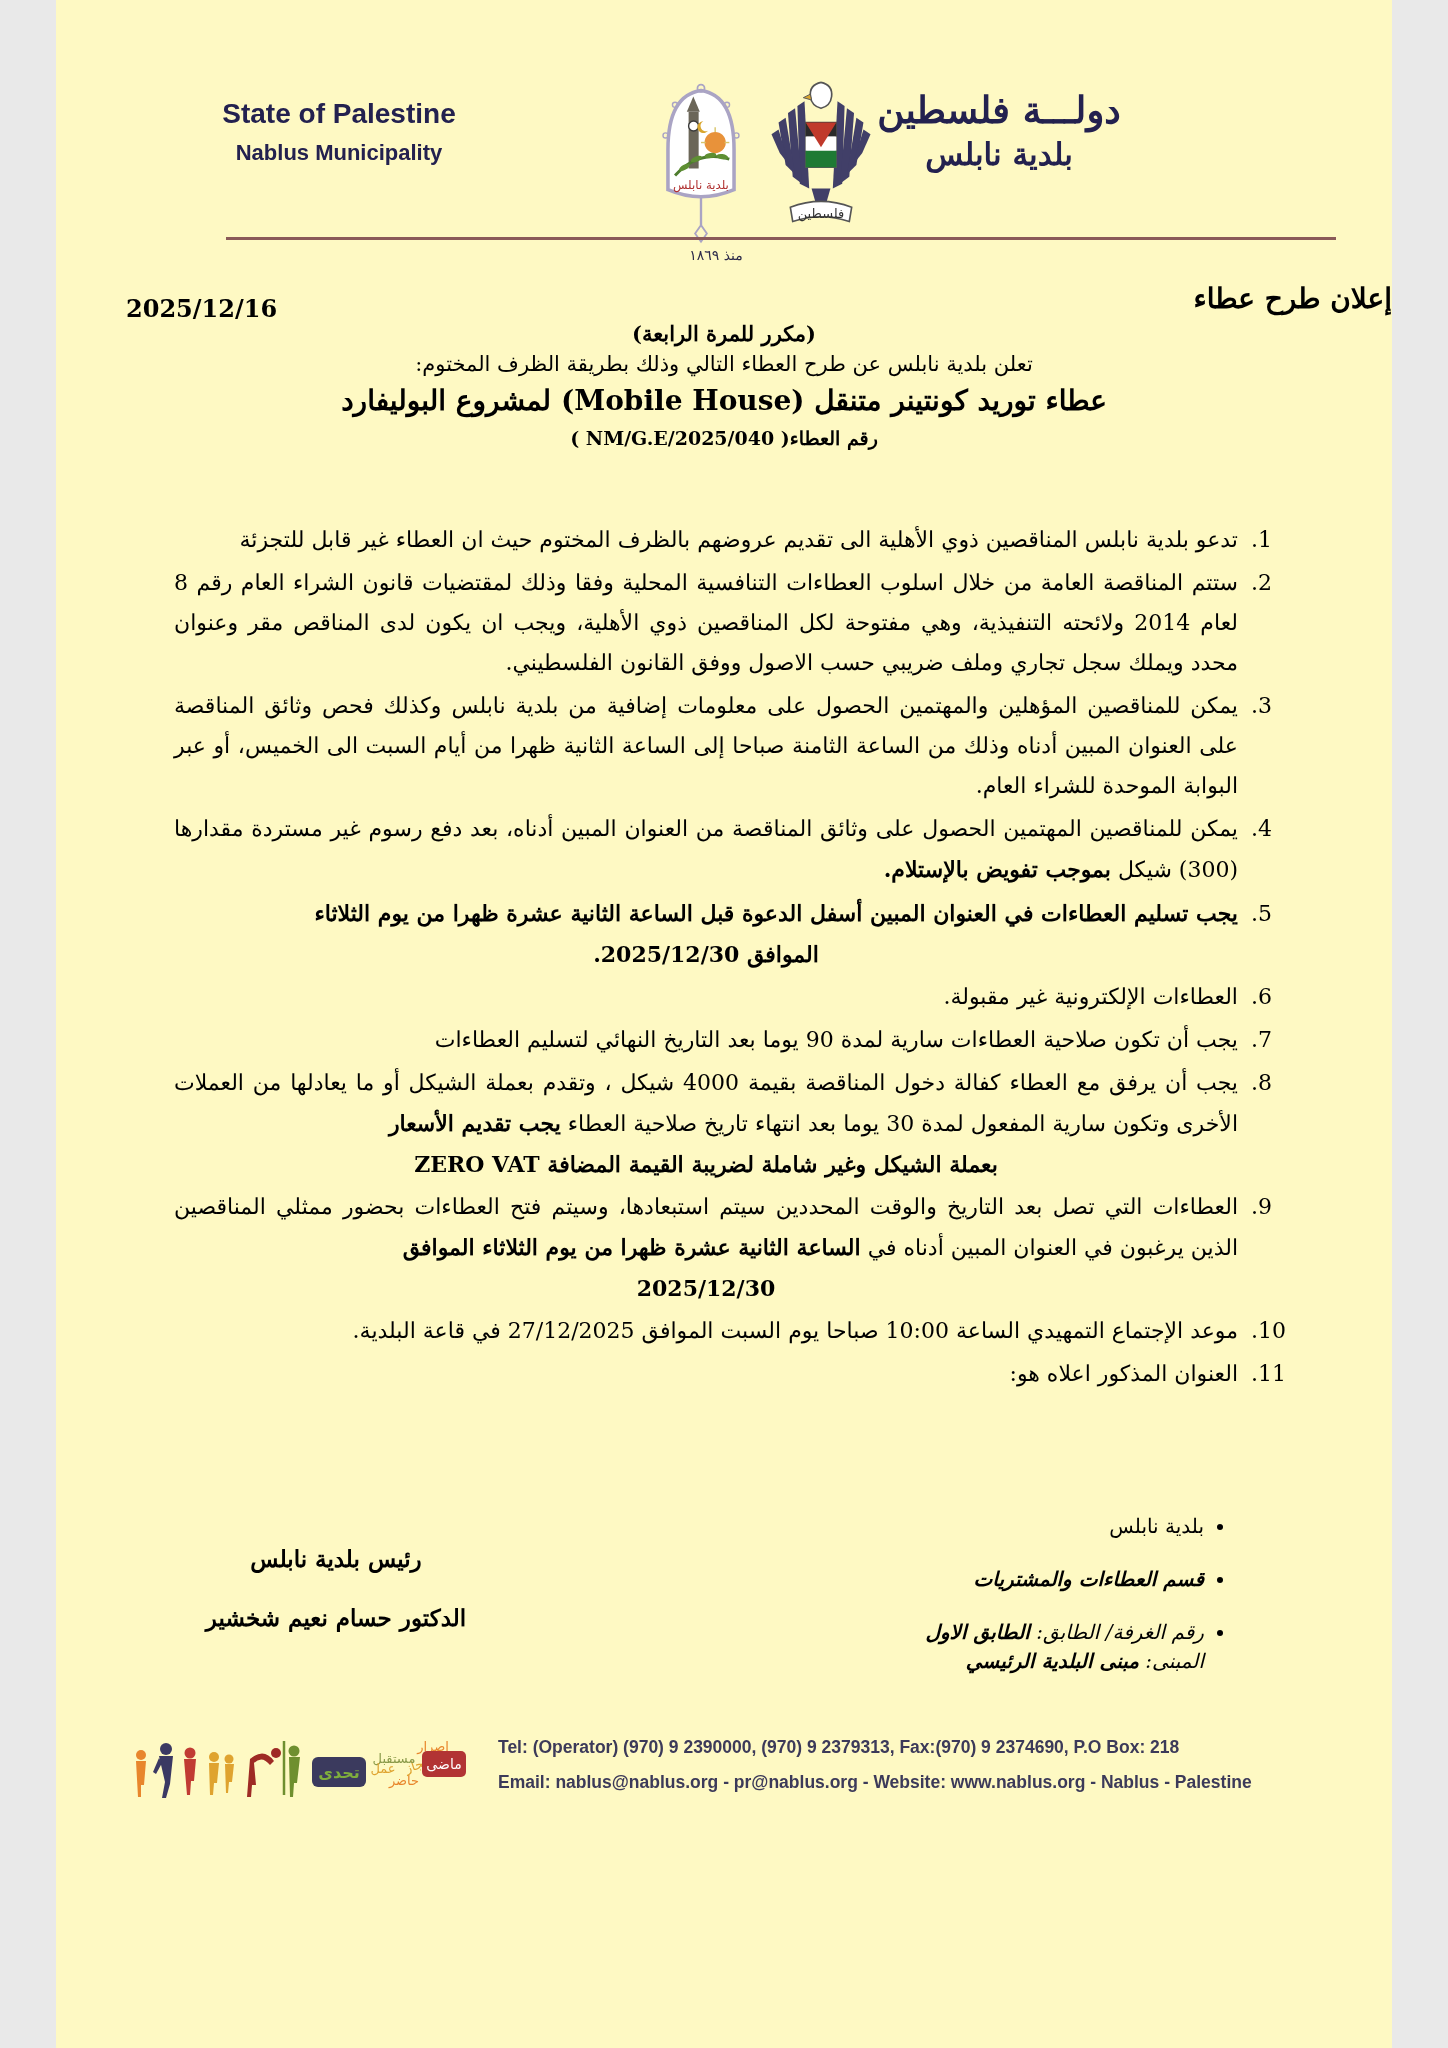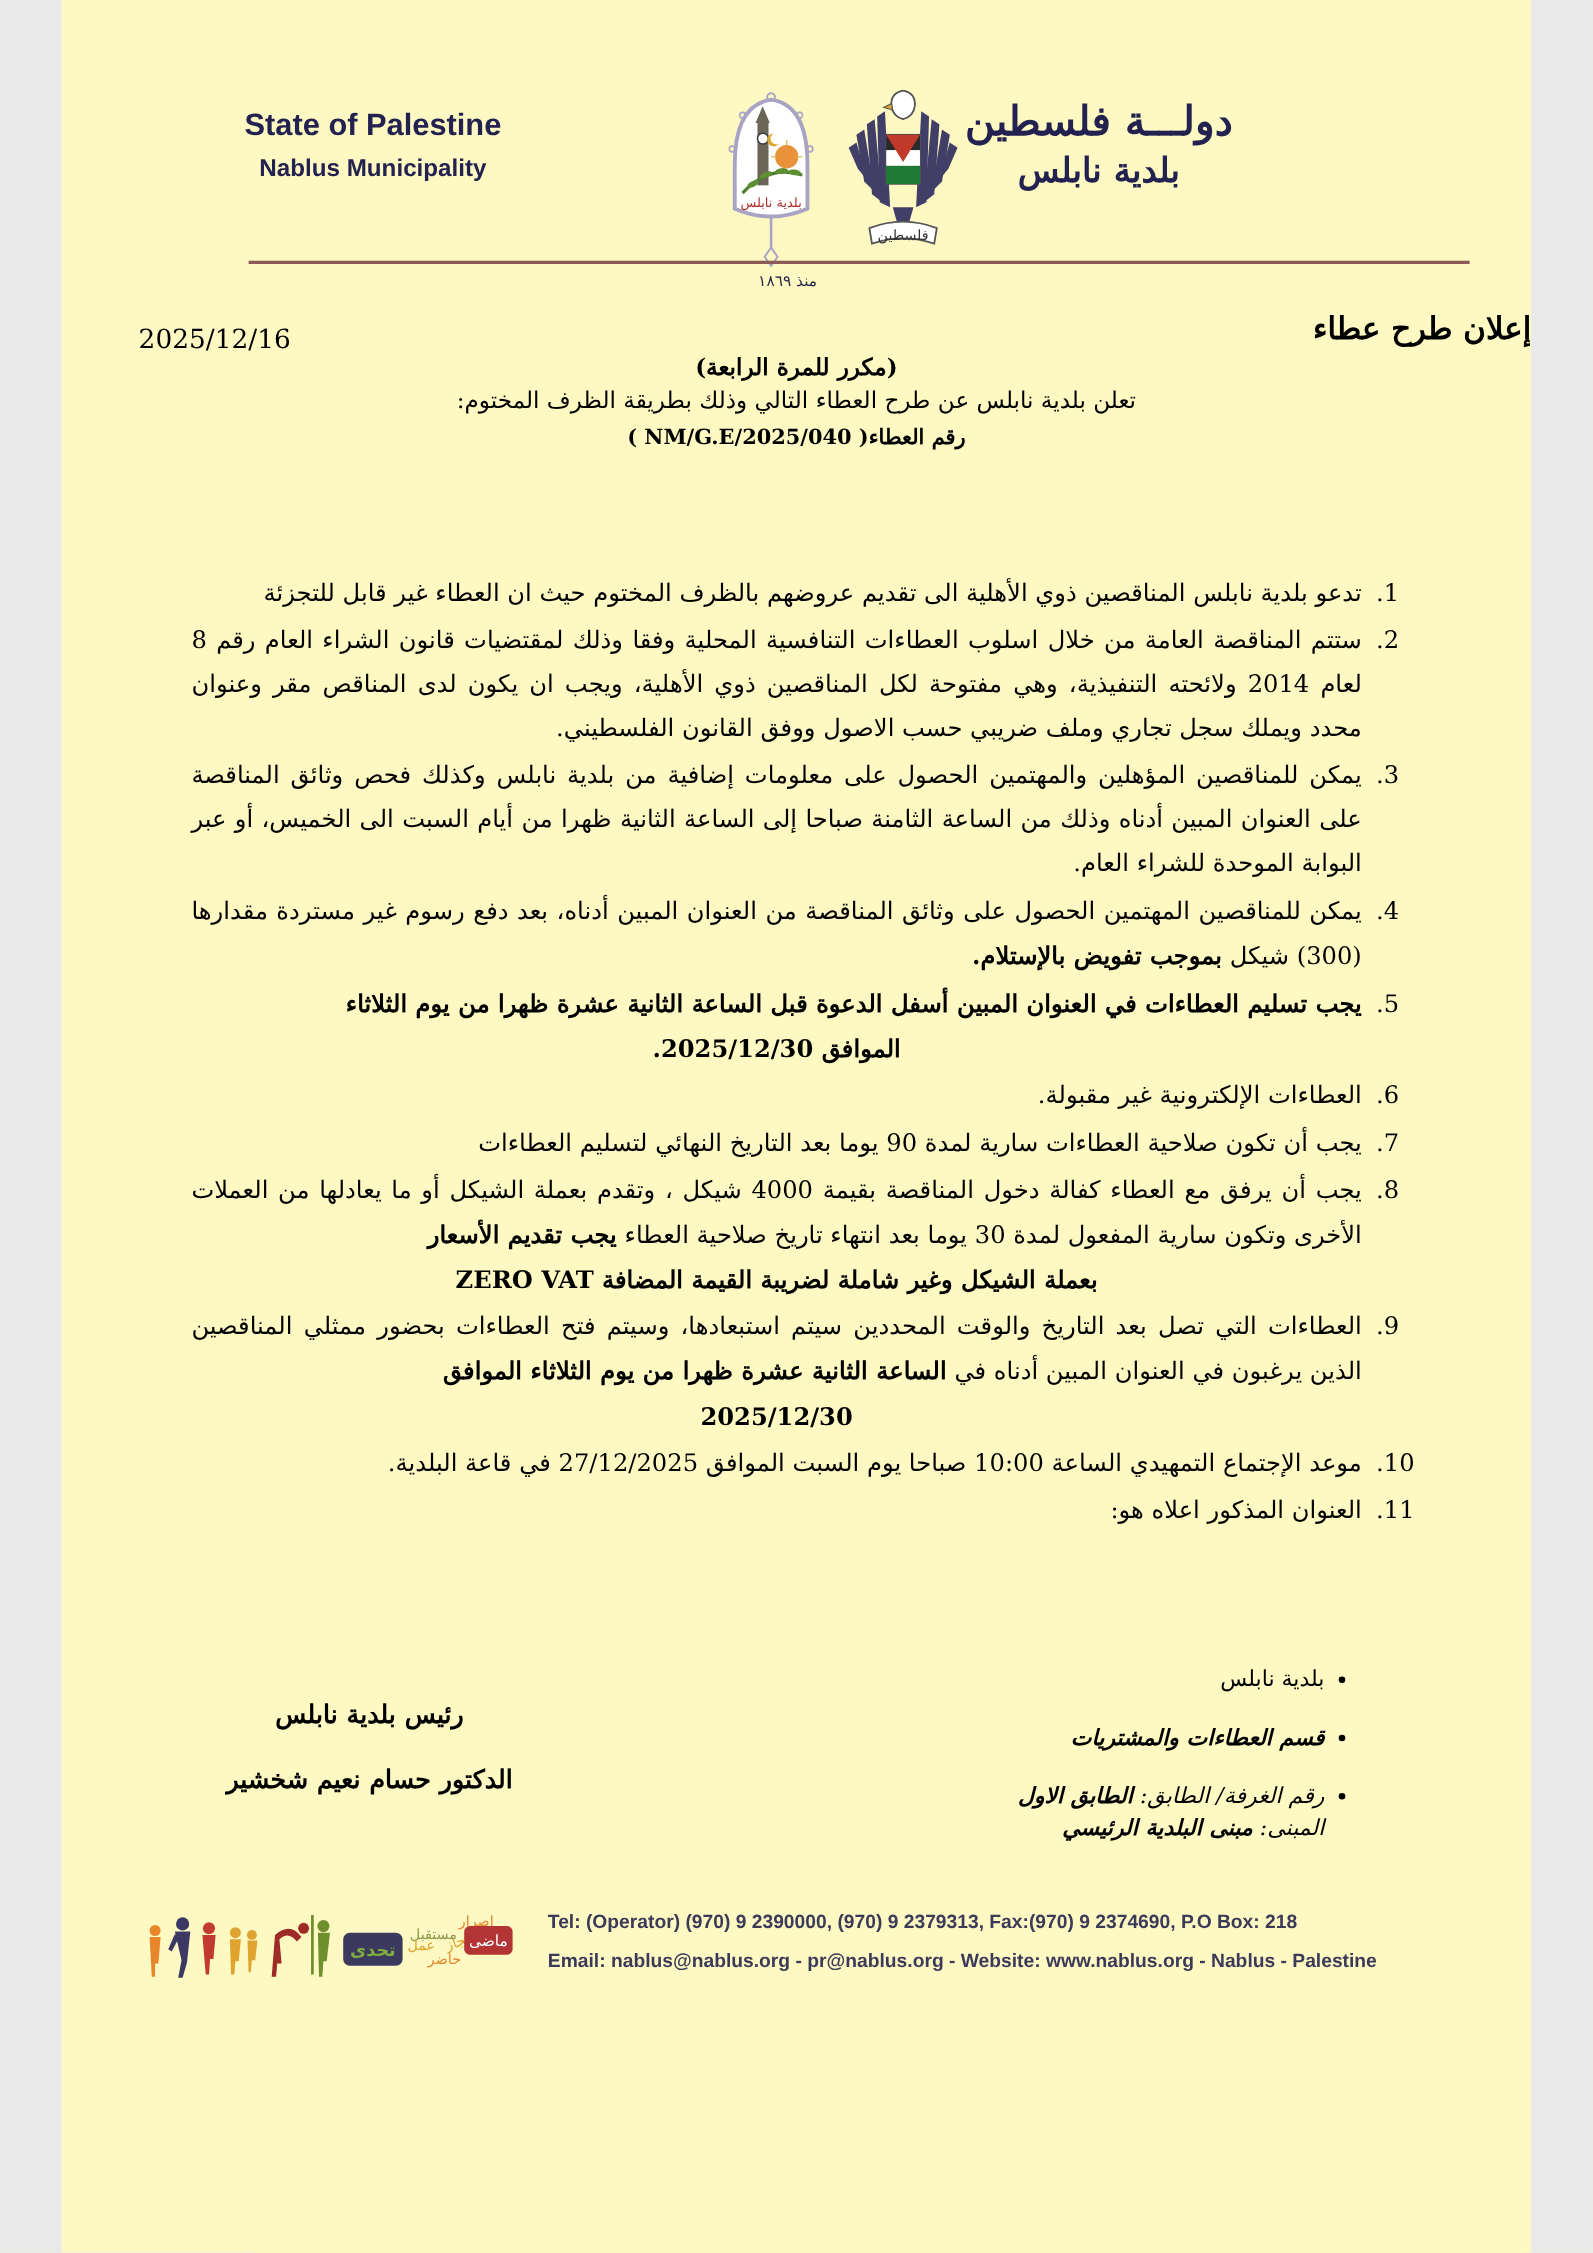--- a/index.html
+++ b/index.html
@@ -20,21 +20,21 @@
           color:#23214f;direction:rtl;}
   .hdr-ar .l1{font-size:37px;font-weight:bold;}
   .hdr-ar .l2{font-size:31px;font-weight:bold;margin-top:4px;}
   .emblem{position:absolute;}
   .seal{left:586px;top:76px;}
   .eagle{left:706px;top:80px;}
   .rule{position:absolute;top:237px;left:170px;width:1110px;height:3px;background:#8a5a58;}
   .since{position:absolute;top:247px;left:600px;width:120px;text-align:center;
          font-size:14px;color:#2c2a4a;direction:rtl;}
   
-  .date{position:absolute;top:294px;left:70px;font-size:24px;font-weight:normal;}
+  .date{position:absolute;top:294px;left:70px;font-size:24px;font-weight:bold;}
   .titleblock{position:absolute;top:282px;left:0;width:100%;text-align:center;direction:rtl;}
   .titleblock .t1{font-size:28px;font-weight:bold;text-align:right;}
   .titleblock .t2{font-size:21px;font-weight:bold;margin-top:6px;}
   .titleblock .t3{font-size:21px;margin-top:6px;}
   .titleblock .t4{font-size:28px;font-weight:bold;margin-top:8px;}
   .titleblock .t5{font-size:19px;font-weight:bold;margin-top:10px;}
   
   .tlist{position:absolute;top:520px;right:100px;left:118px;margin:0;
          direction:rtl;font-size:22px;line-height:40px;padding:0 48px 0 0;}
   .tlist li{text-align:justify;margin-bottom:3px;padding-right:6px;}
@@ -128,20 +128,21 @@
 
   <div class="rule"></div>
   <div class="since">منذ ١٨٦٩</div>
 
   <div class="date">2025/12/16</div>
 
   <div class="titleblock">
     <div class="t1">إعلان طرح عطاء</div>
     <div class="t2">(مكرر للمرة الرابعة)</div>
     <div class="t3">تعلن بلدية نابلس عن طرح العطاء التالي وذلك بطريقة الظرف المختوم:</div>
+    <div class="t4">عطاء توريد كونتينر متنقل (Mobile House) لمشروع البوليفارد</div>
     <div class="t5">رقم العطاء( NM/G.E/2025/040 )</div>
   </div>
 
   <ol class="tlist">
       <li><span>تدعو بلدية نابلس المناقصين ذوي الأهلية الى تقديم عروضهم بالظرف المختوم حيث ان العطاء غير قابل للتجزئة</span></li>
       <li><span>ستتم المناقصة العامة من خلال اسلوب العطاءات التنافسية المحلية وفقا وذلك لمقتضيات قانون الشراء العام رقم 8 لعام 2014 ولائحته التنفيذية، وهي مفتوحة لكل المناقصين ذوي الأهلية، ويجب ان يكون لدى المناقص مقر وعنوان محدد ويملك سجل تجاري وملف ضريبي حسب الاصول ووفق القانون الفلسطيني.</span></li>
       <li><span>يمكن للمناقصين المؤهلين والمهتمين الحصول على معلومات إضافية من بلدية نابلس وكذلك فحص وثائق المناقصة على العنوان المبين أدناه وذلك من الساعة الثامنة صباحا إلى الساعة الثانية ظهرا من أيام السبت الى الخميس، أو عبر البوابة الموحدة للشراء العام.</span></li>
       <li><span>يمكن للمناقصين المهتمين الحصول على وثائق المناقصة من العنوان المبين أدناه، بعد دفع رسوم غير مستردة مقدارها (300) شيكل </span><span class="b">بموجب تفويض بالإستلام.</span></li>
       <li><span class="b">يجب تسليم العطاءات في العنوان المبين أسفل الدعوة قبل الساعة الثانية عشرة ظهرا من يوم الثلاثاء </span><span class="b blk">الموافق 2025/12/30.</span></li>
       <li><span>العطاءات الإلكترونية غير مقبولة.</span></li>

